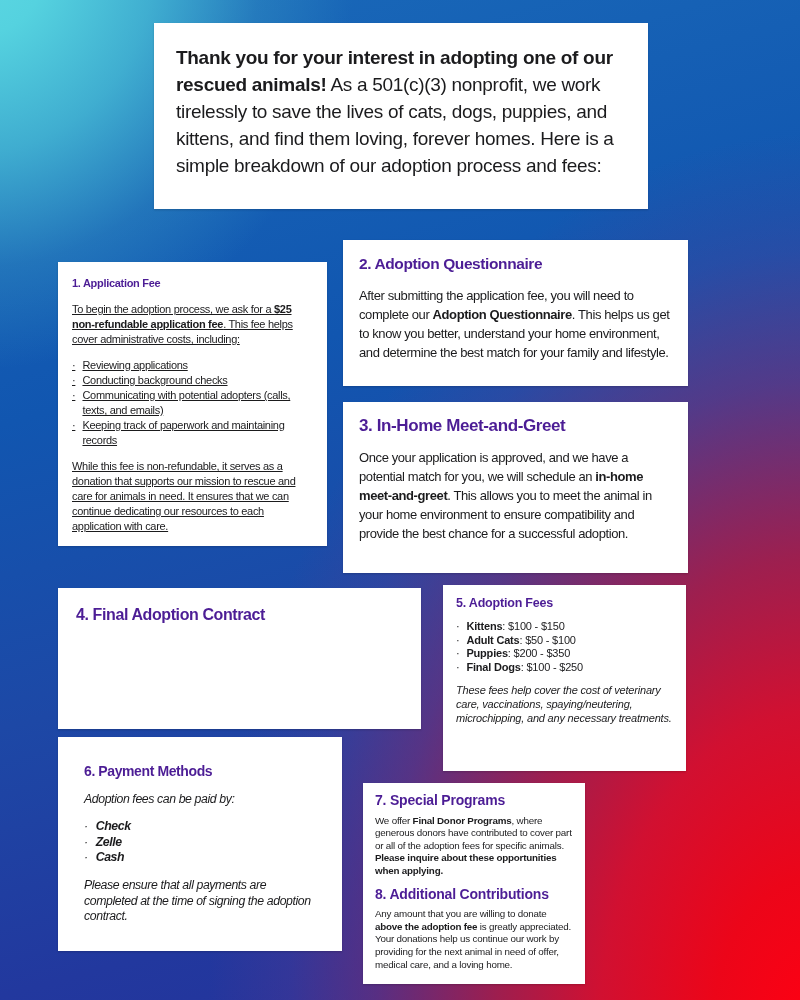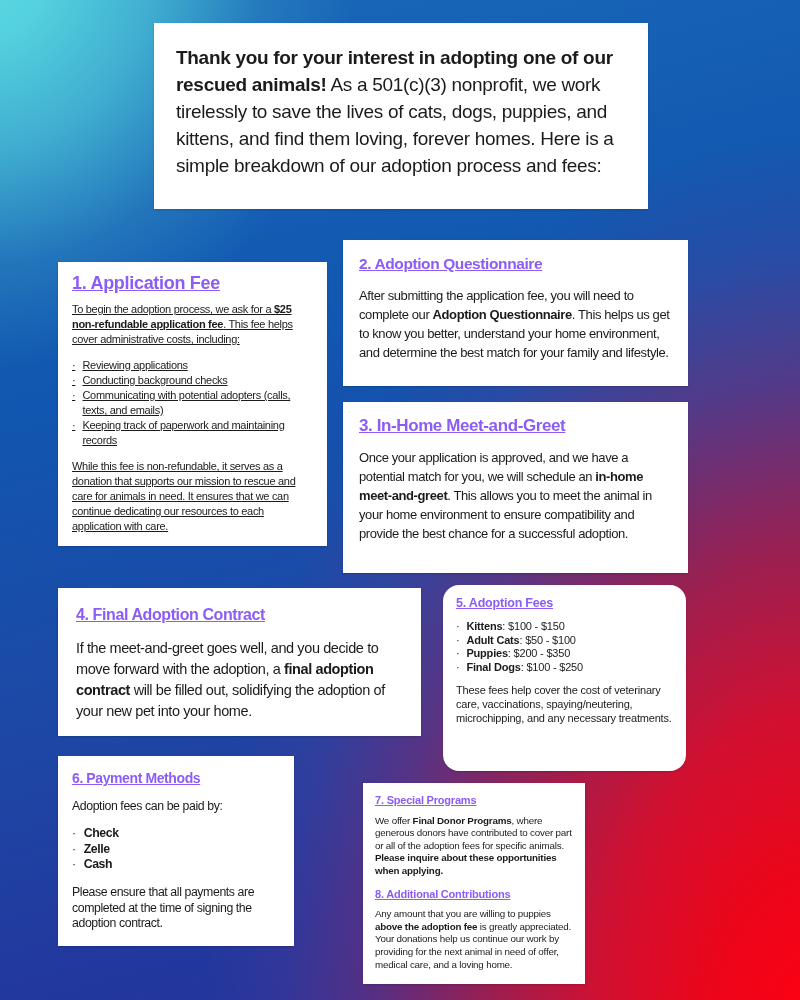--- a/index.html
+++ b/index.html
@@ -14,63 +14,63 @@
         rgba(130,42,110,0.55) 55%, rgba(100,55,140,0.25) 66%, rgba(80,60,150,0) 76%),
       radial-gradient(74% 64% at -3% -4%,
         #5cd8e3 0%, #55d2df 12%, rgba(77,198,217,0.75) 30%,
         rgba(60,160,200,0.35) 48%, rgba(45,130,190,0) 64%),
       linear-gradient(165deg, #1a6ab9 0%, #1156b0 35%, #1d48a6 60%, #22389e 82%, #25309a 100%);
   }
   .card{
     position:absolute;background:#ffffff;color:#1b1b1d;
     box-shadow:0 1px 2px rgba(0,0,0,0.18);
   }
-  .h{font-weight:700;margin:0;color:#8b5cf6;text-decoration:underline;}
+  .h{font-weight:700;margin:0;color:#4c1d95;}
   .p{margin:0;}
   .list{list-style:none;margin:0;padding:0;}
   .list li{display:flex;}
   .dot{flex:0 0 auto;width:0.95em;}
   b{font-weight:700;margin-top:12px;}
 
   .card-intro{left:154px;top:23px;width:494px;min-height:186px;
     padding:21px 22px 18px 22px;font-size:19px;line-height:27px;letter-spacing:-0.3px;}
 
   .card-1{left:58px;top:262px;width:269px;min-height:281px;
     padding:12px 14px;font-size:11px;line-height:15px;letter-spacing:-0.3px;}
-  .card-1 .h{font-size:18px;margin:2px 0 11px;}
+  .card-1 .h{font-size:11px;margin:2px 0 11px;}
   .card-1 .p,.card-1 .list{margin-bottom:11px;text-decoration:underline;}
   .card-1 .p:last-child{margin-bottom:0;}
 
   .card-2{left:343px;top:240px;width:345px;min-height:146px;
     padding:13px 16px;font-size:13px;line-height:19px;letter-spacing:-0.4px;}
   .card-2 .h{font-size:15.5px;margin:1px 0 13px;}
 
   .card-3{left:343px;top:402px;width:345px;min-height:171px;
     padding:13px 16px;font-size:13px;line-height:19px;letter-spacing:-0.4px;}
   .card-3 .h{font-size:17px;margin:1px 0 13px;}
 
   .card-4{left:58px;top:588px;width:363px;min-height:141px;
     padding:14px 18px;font-size:14.5px;line-height:21px;letter-spacing:-0.4px;}
   .card-4 .h{font-size:16px;margin:2px 0 13px;}
 
   .card-5{left:443px;top:585px;width:243px;min-height:186px;
-    padding:12px 13px;font-size:11px;line-height:13.8px;letter-spacing:-0.2px;border-radius:16px;}
+    padding:12px 13px;font-size:11px;line-height:13.8px;letter-spacing:-0.2px;}
   .card-5 .h{font-size:12.5px;margin:0 0 9px;}
   .card-5 .p,.card-5 .list{margin-bottom:9px;}
-  .card-5 .p:last-child{margin-bottom:0;}
+  .card-5 .p:last-child{margin-bottom:0;font-style:italic;}
 
-  .card-6{left:58px;top:756px;width:236px;min-height:174px;
-    padding:14px;font-size:12.3px;line-height:15.6px;letter-spacing:-0.4px;}
+  .card-6{left:58px;top:737px;width:284px;min-height:174px;
+    padding:26px;font-size:12.3px;line-height:15.6px;letter-spacing:-0.4px;}
   .card-6 .h{font-size:14px;margin:1px 0 12px;}
-  .card-6 .p,.card-6 .list{margin-bottom:12px;}
+  .card-6 .p,.card-6 .list{margin-bottom:12px;font-style:italic;}
   .card-6 .p:last-child{margin-bottom:0;}
 
   .card-7{left:363px;top:783px;width:222px;min-height:201px;
     padding:11px 12px;font-size:9.8px;line-height:12.6px;letter-spacing:-0.2px;}
-  .card-7 .h{font-size:11px;margin:0 0 8px;}
+  .card-7 .h{font-size:14px;margin:0 0 8px;}
   .card-7 .p{margin:0 0 10px;}
   .card-7 .p:last-child{margin-bottom:0;}
 </style>
 </head>
 <body>
 
 <div class="canvas">
 
   <section class="card card-intro">
     <p class="p"><b>Thank you for your interest in adopting one of our rescued animals!</b><span> As a 501(c)(3) nonprofit, we work tirelessly to save the lives of cats, dogs, puppies, and kittens, and find them loving, forever homes. Here is a simple breakdown of our adoption process and fees:</span></p>
@@ -105,21 +105,20 @@
     <p class="p"><span>After submitting the application fee, you will need to complete our </span><b>Adoption Questionnaire</b><span>. This helps us get to know you better, understand your home environment, and determine the best match for your family and lifestyle.</span></p>
   </section>
 
   <section class="card card-3">
     <h2 class="h">3. In-Home Meet-and-Greet</h2>
     <p class="p"><span>Once your application is approved, and we have a potential match for you, we will schedule an </span><b>in-home meet-and-greet</b><span>. This allows you to meet the animal in your home environment to ensure compatibility and provide the best chance for a successful adoption.</span></p>
   </section>
 
   <section class="card card-4">
     <h2 class="h">4. Final Adoption Contract</h2>
-    <p class="p"><span>If the meet-and-greet goes well, and you decide to move forward with the adoption, a </span><b>final adoption contract</b><span> will be filled out, solidifying the adoption of your new pet into your home.</span></p>
   </section>
 
   <section class="card card-5">
     <h2 class="h">5. Adoption Fees</h2>
     <ul class="list">
       <li>
         <span class="dot">·</span>
         <span><b>Kittens</b><span>: $100 - $150</span></span>
       </li>
       <li>
@@ -155,16 +154,16 @@
         <span><b>Cash</b></span>
       </li>
     </ul>
     <p class="p"><span>Please ensure that all payments are completed at the time of signing the adoption contract.</span></p>
   </section>
 
   <section class="card card-7">
     <h2 class="h">7. Special Programs</h2>
     <p class="p"><span>We offer </span><b>Final Donor Programs</b><span>, where generous donors have contributed to cover part or all of the adoption fees for specific animals. </span><b>Please inquire about these opportunities when applying.</b></p>
     <h2 class="h">8. Additional Contributions</h2>
-    <p class="p"><span>Any amount that you are willing to puppies </span><b>above the adoption fee</b><span> is greatly appreciated. Your donations help us continue our work by providing for the next animal in need of offer, medical care, and a loving home.</span></p>
+    <p class="p"><span>Any amount that you are willing to donate </span><b>above the adoption fee</b><span> is greatly appreciated. Your donations help us continue our work by providing for the next animal in need of offer, medical care, and a loving home.</span></p>
   </section>
 
 </div>
 
 </body></html>

